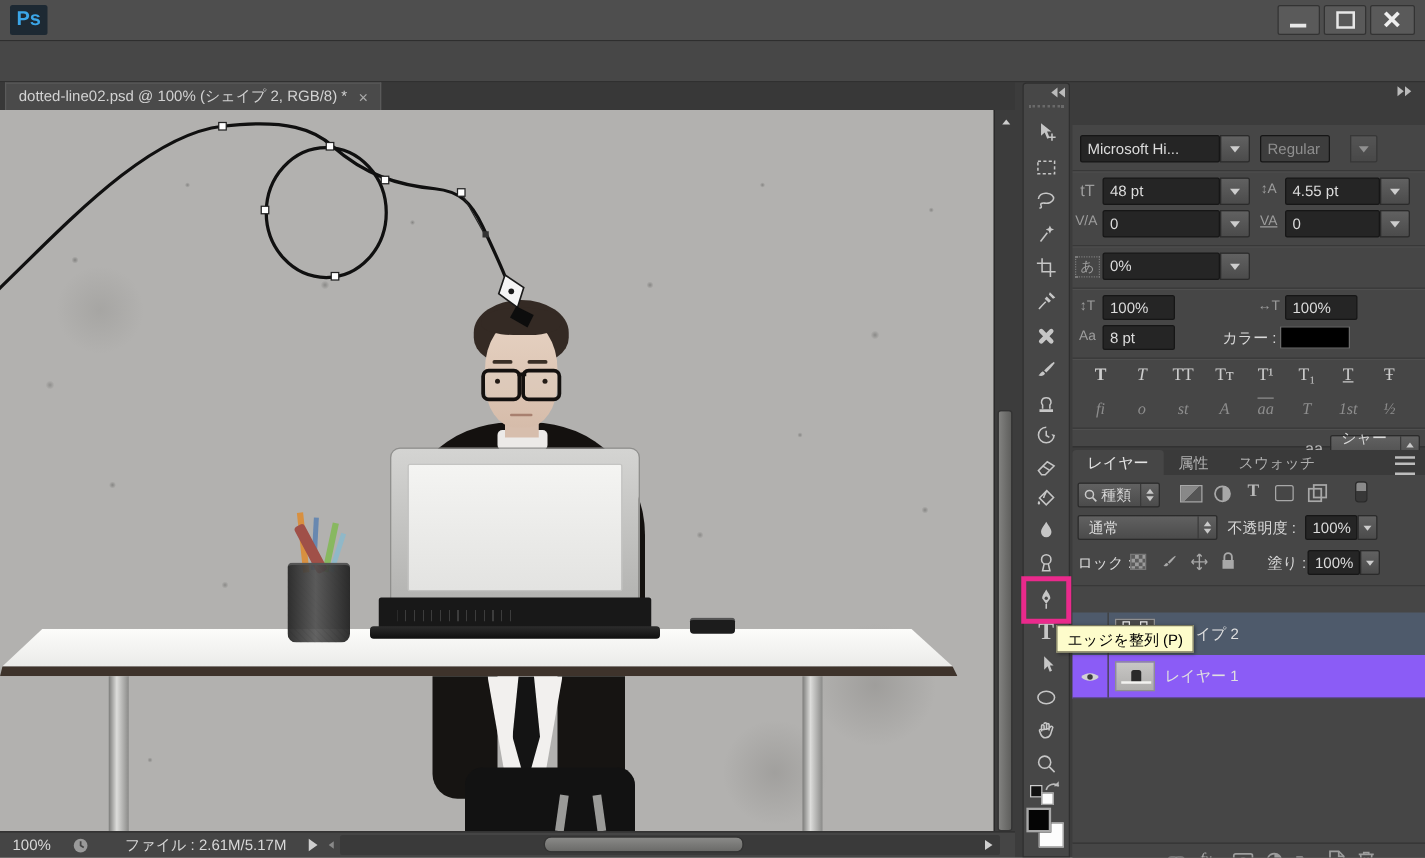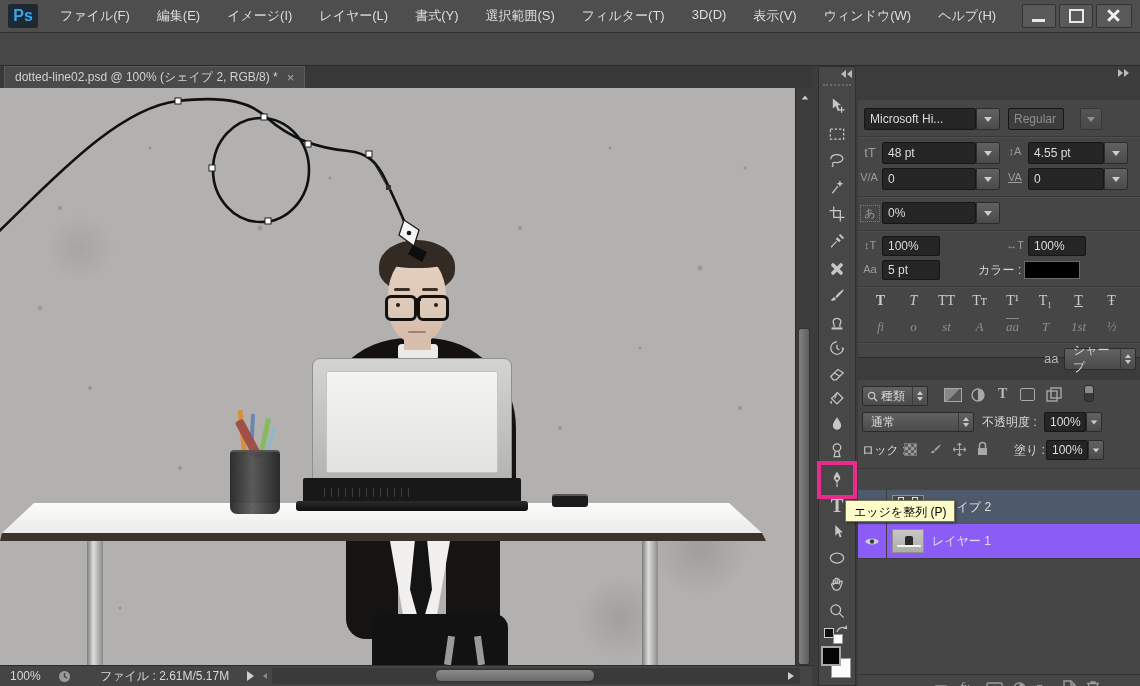--- a/index.html
+++ b/index.html
@@ -38,33 +38,20 @@
   .icg{font-size:11px;color:#9d9d9d;text-align:center}
   .lrow{position:absolute;left:0;width:282px;height:34px;border-bottom:1px solid #3c3c3c;background:#8b5cf6}
   .eyec{position:absolute;left:0;top:0;width:28px;height:34px;border-right:1px solid #3c3c3c;display:flex;align-items:center;justify-content:center}
   .lname{position:absolute;left:74px;top:0;height:34px;line-height:34px;font-size:12px;color:#e0e0e0}
 </style>
 </head>
 <body>
 
 <div class="abs" style="left:0;top:0;width:1140px;height:33px;background:#4e4e4e;border-bottom:1px solid #2e2e2e;display:flex;align-items:center">
   <div style="margin-left:8px;width:30px;height:24px;background:#1d2933;color:#3ba6e8;font-weight:bold;font-size:16px;text-align:center;line-height:24px;border-radius:2px">Ps</div>
-  <div style="display:flex;gap:27px;margin-left:22px;font-size:13px;color:#dedede">
-    <span>ファイル(F)</span>
-    <span>編集(E)</span>
-    <span>イメージ(I)</span>
-    <span>レイヤー(L)</span>
-    <span>書式(Y)</span>
-    <span>選択範囲(S)</span>
-    <span>フィルター(T)</span>
-    <span>3D(D)</span>
-    <span>表示(V)</span>
-    <span>ウィンドウ(W)</span>
-    <span>ヘルプ(H)</span>
-  </div>
   <div style="margin-left:auto;margin-right:8px;display:flex;gap:3px">
     <div style="width:32px;height:22px;background:#5a5a5a;border:1px solid #333;border-radius:2px;position:relative">
         <span style="position:absolute;left:9px;bottom:5px;width:13px;border-top:3px solid #e8e8e8"></span>
       </div>
     <div style="width:32px;height:22px;background:#5a5a5a;border:1px solid #333;border-radius:2px;position:relative">
         <span style="position:absolute;left:9px;top:4px;width:11px;height:10px;border:2px solid #e8e8e8"></span>
       </div>
     <div style="width:34px;height:22px;background:#5a5a5a;border:1px solid #333;border-radius:2px;position:relative">
       <span style="position:absolute;left:15px;top:3px;width:3px;height:15px;background:#efefef;transform:rotate(45deg)"></span>
       <span style="position:absolute;left:15px;top:3px;width:3px;height:15px;background:#efefef;transform:rotate(-45deg)"></span>
@@ -480,21 +467,21 @@
     <div class="abs num" style="left:24px;top:136px;width:58px;height:20px">
         <span>100%</span>
       </div>
     <span class="abs icg" style="left:146px;top:139px;width:22px">↔T</span>
     <div class="abs num" style="left:170px;top:136px;width:58px;height:20px">
         <span>100%</span>
       </div>
 
     <span class="abs icg" style="left:2px;top:163px;width:20px">Aa</span>
     <div class="abs num" style="left:24px;top:160px;width:58px;height:20px">
-        <span>5 pt</span>
+        <span>8 pt</span>
       </div>
     <span class="abs lbl" style="left:120px;top:159px">カラー :</span>
     <div class="abs" style="left:166px;top:161px;width:56px;height:18px;background:#000;border:1px solid #6a6a6a"></div>
     <div class="abs" style="left:0;top:186px;width:282px;border-top:1px solid #383838;box-shadow:0 1px 0 rgba(255,255,255,.05)"></div>
 
     <div class="abs" style="left:6px;top:190px;width:270px;height:22px;display:flex;align-items:center">
       <span class="styleT" style="font-weight:bold">T</span>
       <span class="styleT" style="font-style:italic">T</span>
       <span class="styleT">TT</span>
       <span class="styleT">Tᴛ</span>
@@ -521,20 +508,24 @@
       <span>シャープ</span>
         <span class="ud">
           <i class="u"></i>
           <i class="d"></i>
         </span>
     </div>
   </div>
 </div>
 
 <div class="abs" style="left:858px;top:360px;width:282px;height:326px">
+  <div class="abs" style="left:0;top:0;width:282px;height:20px;background:#3a3a3a">
+    <span class="ptab active">レイヤー</span><span class="ptab in">属性</span><span class="ptab in">スウォッチ</span>
+    <span class="pmenu" style="right:8px;top:5px"></span>
+  </div>
   <div class="abs" style="left:0;top:20px;width:282px;height:306px;background:#464646">
 
     <div class="abs grad" style="left:4px;top:6px;width:66px;height:20px;padding-left:4px;gap:3px">
       <svg width="11" height="11" viewBox="0 0 12 12">
           <circle cx="5" cy="5" r="3.5" fill="none" stroke="#c9c9c9" stroke-width="1.3"></circle>
           <path d="M7.8 7.8L11 11" stroke="#c9c9c9" stroke-width="1.5"></path>
         </svg>
       <span>種類</span>
         <span class="ud">
           <i class="u"></i>

